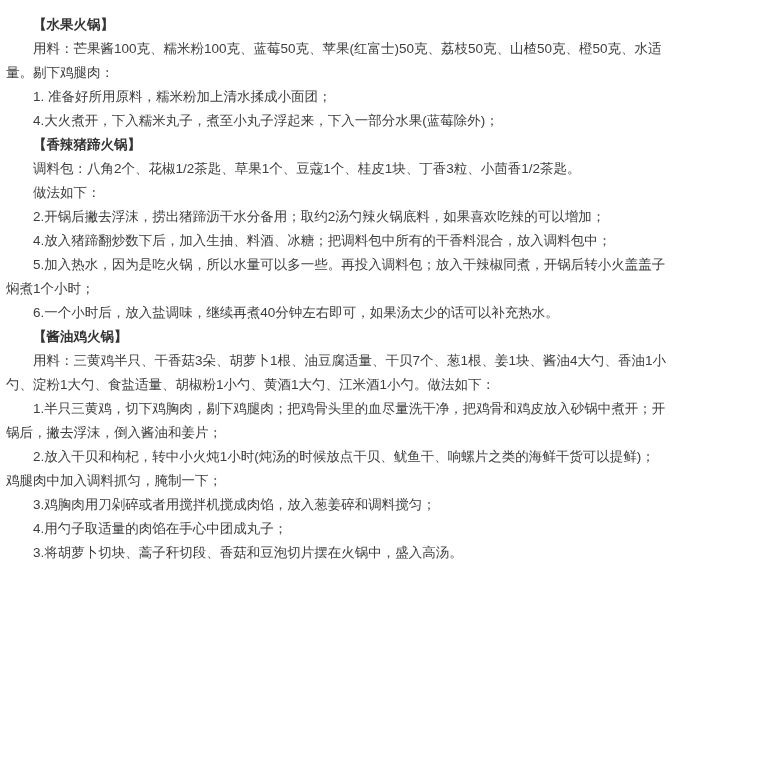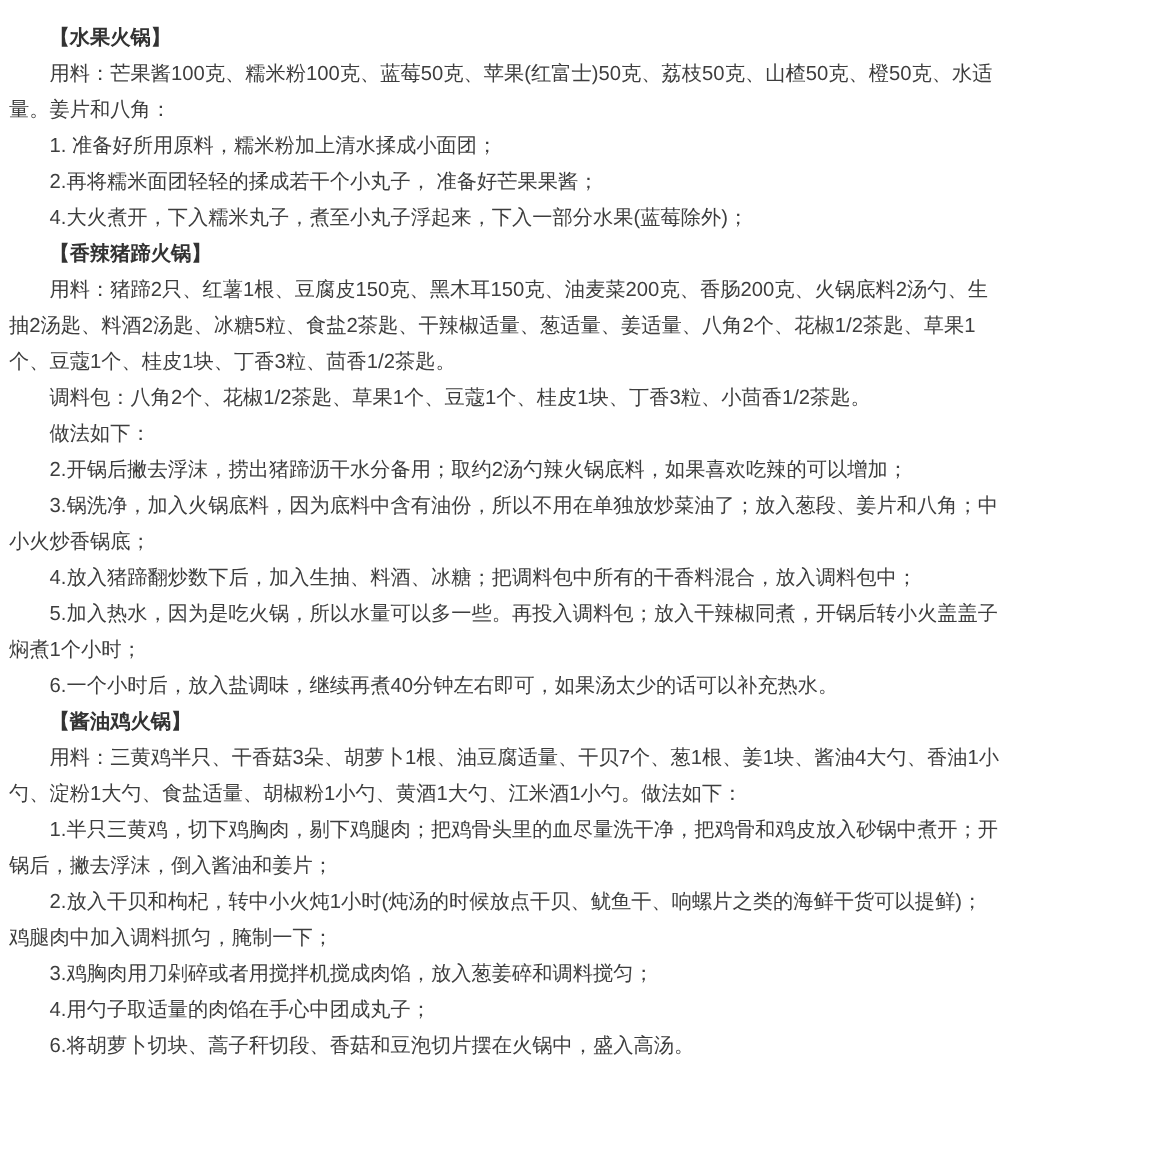--- a/index.html
+++ b/index.html
@@ -36,41 +36,38 @@
     word-break: break-all;
   }
 </style>
 </head>
 <body>
 
 <div class="doc">
 
   <div class="section">
     <p class="para section-title">【水果火锅】</p>
-    <p class="para">用料：芒果酱100克、糯米粉100克、蓝莓50克、苹果(红富士)50克、荔枝50克、山楂50克、橙50克、水适量。姜片和八角：</p>
+    <p class="para">用料：芒果酱100克、糯米粉100克、蓝莓50克、苹果(红富士)50克、荔枝50克、山楂50克、橙50克、水适量。剔下鸡腿肉：</p>
     <p class="para">1. 准备好所用原料，糯米粉加上清水揉成小面团；</p>
-    <p class="para">2.再将糯米面团轻轻的揉成若干个小丸子， 准备好芒果果酱；</p>
     <p class="para">4.大火煮开，下入糯米丸子，煮至小丸子浮起来，下入一部分水果(蓝莓除外)；</p>
   </div>
 
   <div class="section">
     <p class="para section-title">【香辣猪蹄火锅】</p>
-    <p class="para">用料：猪蹄2只、红薯1根、豆腐皮150克、黑木耳150克、油麦菜200克、香肠200克、火锅底料2汤勺、生抽2汤匙、料酒2汤匙、冰糖5粒、食盐2茶匙、干辣椒适量、葱适量、姜适量、八角2个、花椒1/2茶匙、草果1个、豆蔻1个、桂皮1块、丁香3粒、茴香1/2茶匙。</p>
     <p class="para">调料包：八角2个、花椒1/2茶匙、草果1个、豆蔻1个、桂皮1块、丁香3粒、小茴香1/2茶匙。</p>
     <p class="para">做法如下：</p>
     <p class="para">2.开锅后撇去浮沫，捞出猪蹄沥干水分备用；取约2汤勺辣火锅底料，如果喜欢吃辣的可以增加；</p>
-    <p class="para">3.锅洗净，加入火锅底料，因为底料中含有油份，所以不用在单独放炒菜油了；放入葱段、姜片和八角；中小火炒香锅底；</p>
     <p class="para">4.放入猪蹄翻炒数下后，加入生抽、料酒、冰糖；把调料包中所有的干香料混合，放入调料包中；</p>
     <p class="para">5.加入热水，因为是吃火锅，所以水量可以多一些。再投入调料包；放入干辣椒同煮，开锅后转小火盖盖子焖煮1个小时；</p>
     <p class="para">6.一个小时后，放入盐调味，继续再煮40分钟左右即可，如果汤太少的话可以补充热水。</p>
   </div>
 
   <div class="section">
     <p class="para section-title">【酱油鸡火锅】</p>
     <p class="para">用料：三黄鸡半只、干香菇3朵、胡萝卜1根、油豆腐适量、干贝7个、葱1根、姜1块、酱油4大勺、香油1小勺、淀粉1大勺、食盐适量、胡椒粉1小勺、黄酒1大勺、江米酒1小勺。做法如下：</p>
     <p class="para">1.半只三黄鸡，切下鸡胸肉，剔下鸡腿肉；把鸡骨头里的血尽量洗干净，把鸡骨和鸡皮放入砂锅中煮开；开锅后，撇去浮沫，倒入酱油和姜片；</p>
     <p class="para">2.放入干贝和枸杞，转中小火炖1小时(炖汤的时候放点干贝、鱿鱼干、响螺片之类的海鲜干货可以提鲜)；鸡腿肉中加入调料抓匀，腌制一下；</p>
     <p class="para">3.鸡胸肉用刀剁碎或者用搅拌机搅成肉馅，放入葱姜碎和调料搅匀；</p>
     <p class="para">4.用勺子取适量的肉馅在手心中团成丸子；</p>
-    <p class="para">6.将胡萝卜切块、蒿子秆切段、香菇和豆泡切片摆在火锅中，盛入高汤。</p>
+    <p class="para">3.将胡萝卜切块、蒿子秆切段、香菇和豆泡切片摆在火锅中，盛入高汤。</p>
   </div>
 
 </div>
 
 </body></html>

